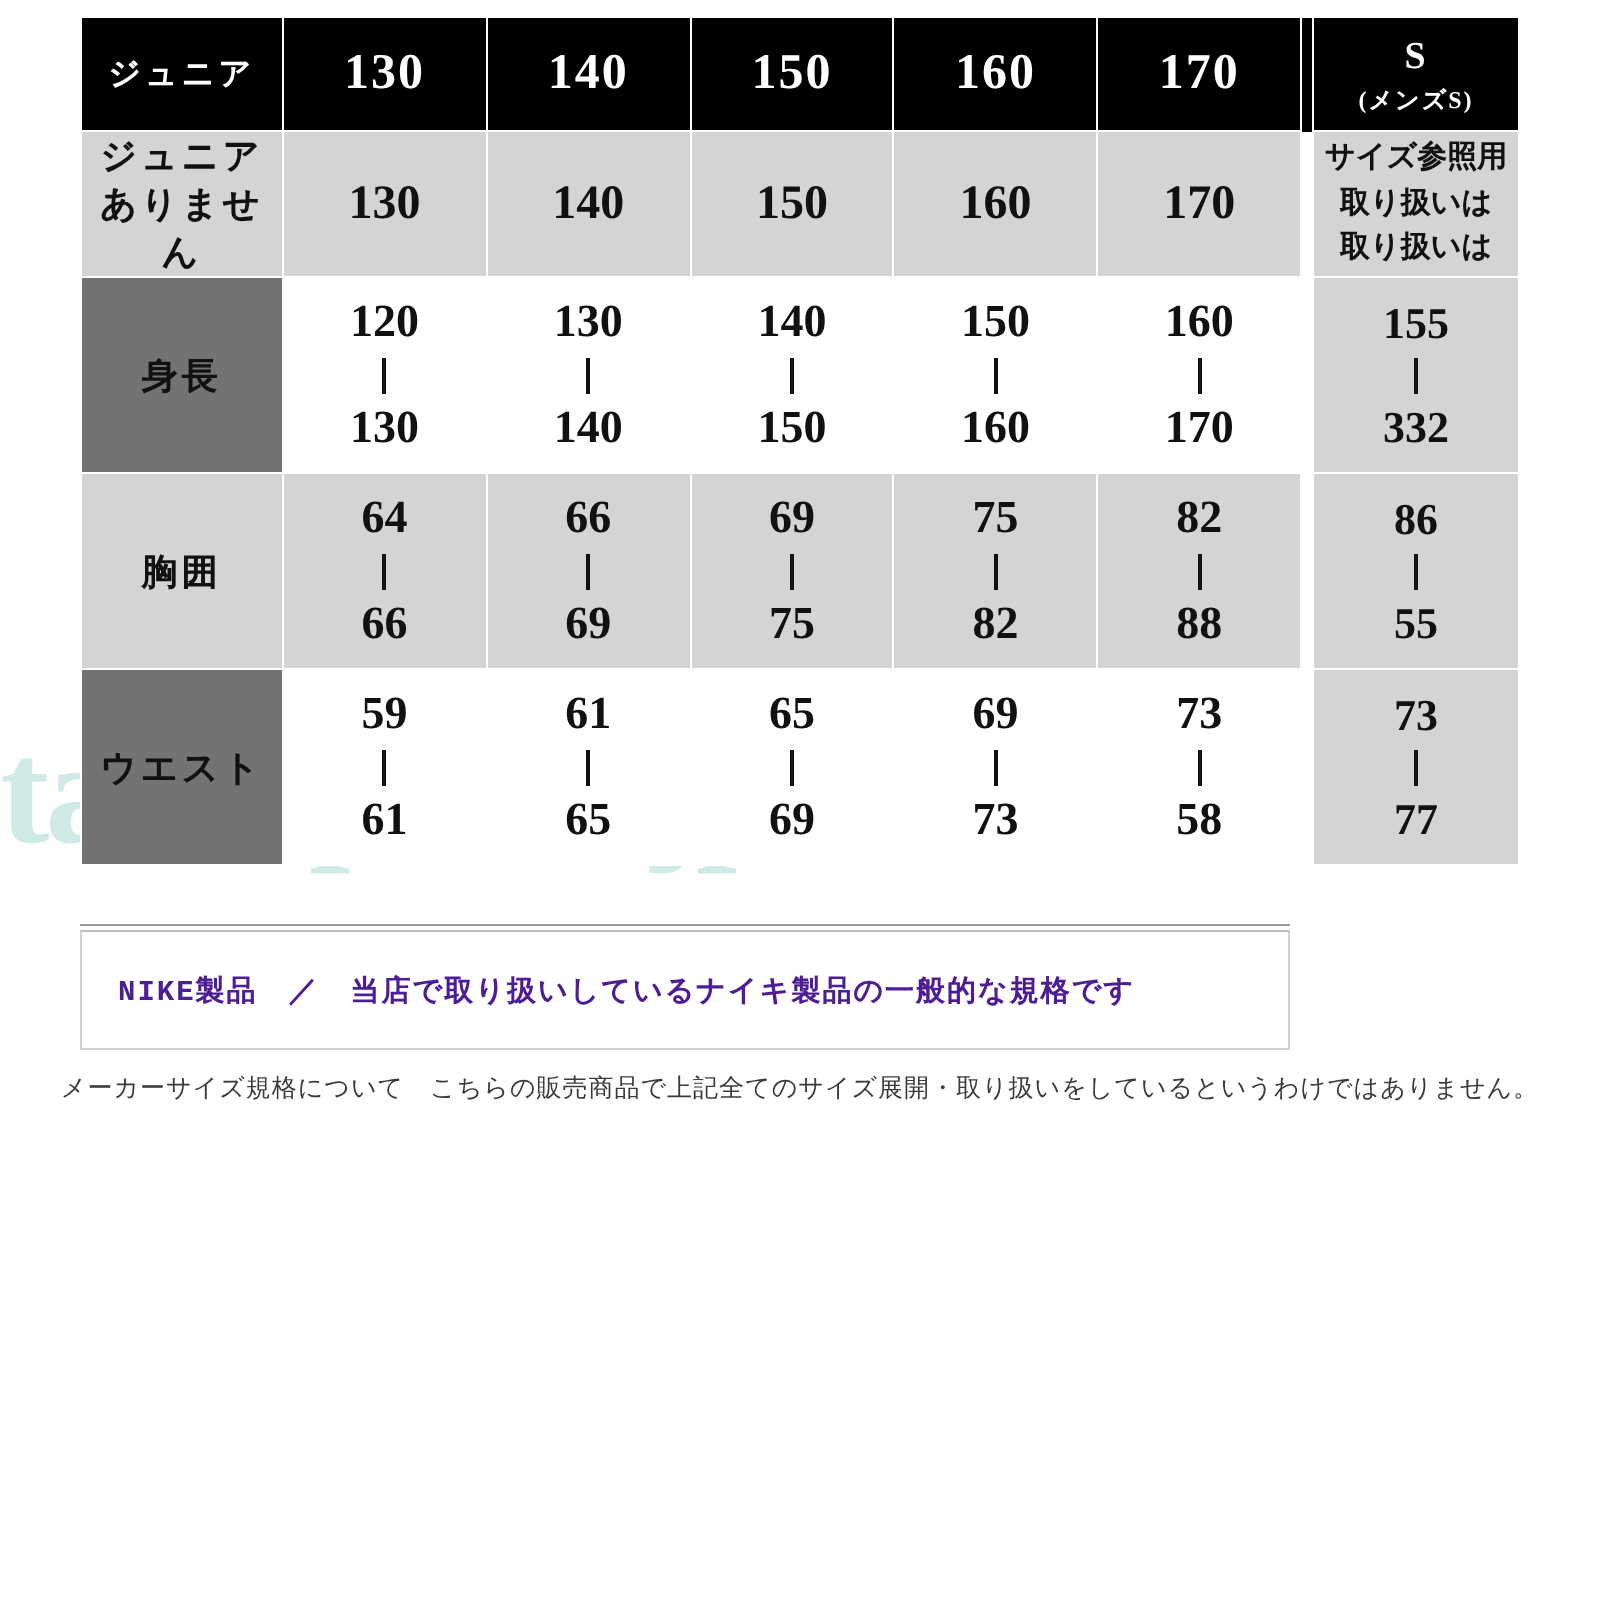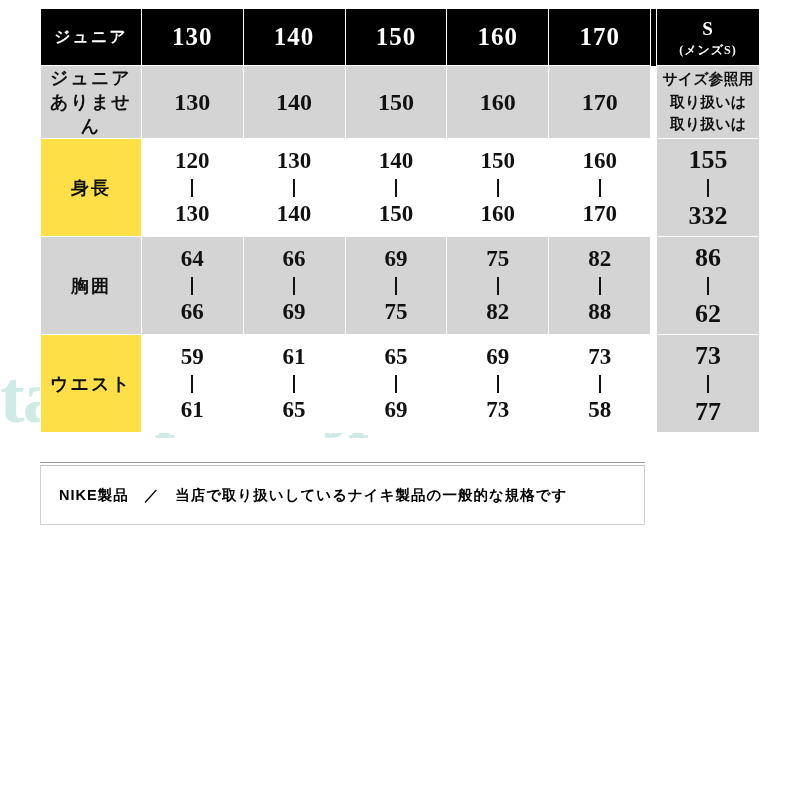--- a/index.html
+++ b/index.html
@@ -102,21 +102,21 @@
     height: 64px;
     font-size: 24px;
     font-weight: bold;
   }
   td.rowlabel {
     font-size: 18px;
     font-weight: bold;
     letter-spacing: 2px;
   }
   tr.row-grey td.rowlabel { background: #d4d4d4; }
-  tr.row-white td.rowlabel { background: #fde047; }
+  tr.row-white td.rowlabel { background: #737373; }
 
   
   tr.range td.body, tr.range td.rowlabel { height: 97px; }
   .range-stack {
     display: flex;
     flex-direction: column;
     align-items: center;
     justify-content: center;
     line-height: 1.05;
   }
@@ -137,44 +137,45 @@
   }
   td.s-note {
     background: #d4d4d4;
     color: #e01b1b;
     font-size: 15px;
     font-weight: bold;
     line-height: 1.5;
     letter-spacing: 0px;
     margin-left: 35px;
   }
-  td.s-range .range-stack .v { font-size: 26px; }
+  td.s-range .range-stack .v { font-size: 22px; }
   td.s-range .range-stack .bar { background: #111111; }
 
   
   .footer-note {
     position: absolute;
     left: 40px;
     top: 465px;
     width: 605px;
     height: 60px;
     border: 1px solid #d0d0d0;
     border-top: 1px solid #bdbdbd;
     box-sizing: border-box;
     display: flex;
     align-items: center;
     background: #ffffff;
   }
   .footer-note .fn-text {
     font-size: 14.5px;
-    color: #000000;
+    color: #4c1d95;
     font-weight: bold;
     letter-spacing: 1px;
     padding-left: 18px;
     white-space: nowrap;
+    font-family: Liberation Mono, monospace;
   }
 
   .bottom-note {
     position: absolute;
     left: 0;
     top: 536px;
     width: 800px;
     text-align: center;
     font-size: 12.5px;
     color: #3b3b3b;
@@ -324,21 +325,21 @@
             <span class="v">82</span>
             <span class="bar"></span>
             <span class="v">88</span>
           </div>
         </td>
         <td class="gap"></td>
         <td class="s-cell s-range">
           <div class="range-stack">
             <span class="v">86</span>
             <span class="bar"></span>
-            <span class="v">62</span>
+            <span class="v">55</span>
           </div>
         </td>
       </tr>
 
       <tr class="row-white range">
         <td class="rowlabel">ウエスト</td>
         <td class="body">
           <div class="range-stack">
             <span class="v">59</span>
             <span class="bar"></span>
@@ -385,14 +386,15 @@
 
     </tbody>
   </table>
 
   <div class="thin-rule"></div>
 
   <div class="footer-note">
     <span class="fn-text">NIKE製品　／　当店で取り扱いしているナイキ製品の一般的な規格です</span>
   </div>
 
+  <div class="bottom-note">メーカーサイズ規格について　こちらの販売商品で上記全てのサイズ展開・取り扱いをしているというわけではありません。</div>
 
 </div>
 
 </body></html>

